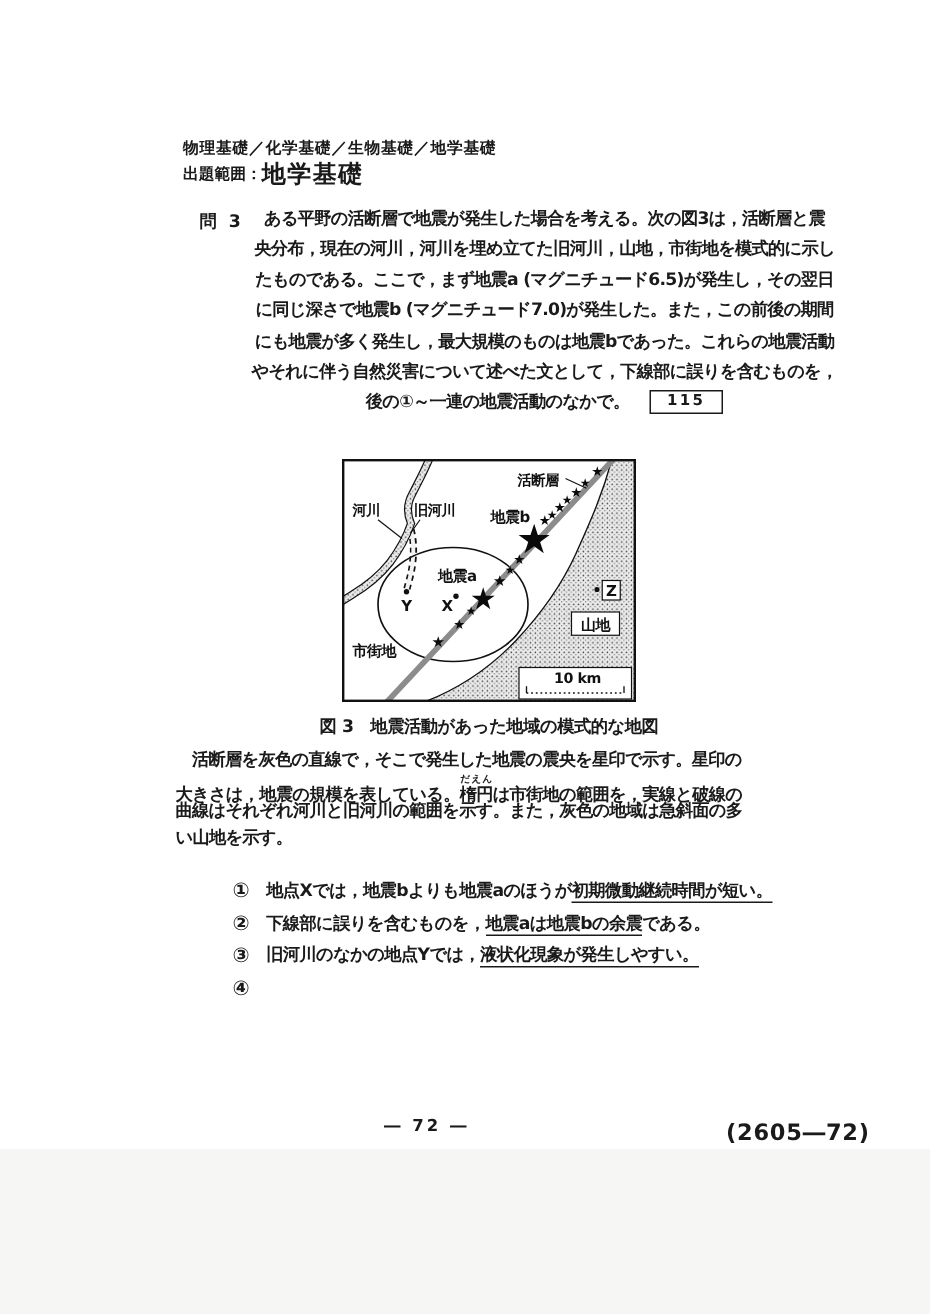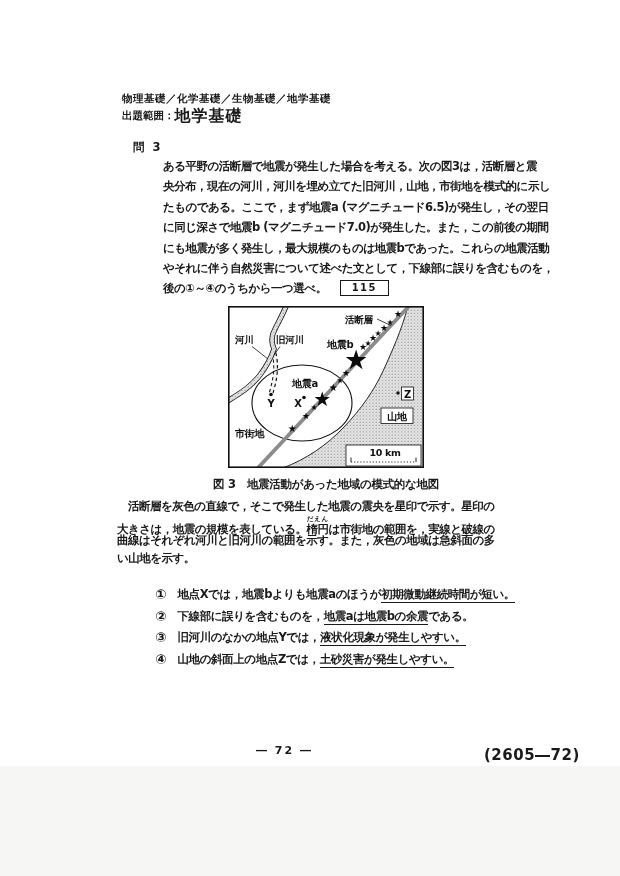--- a/index.html
+++ b/index.html
@@ -9,21 +9,21 @@
     font-family:"DejaVu Sans",sans-serif;overflow:hidden;
   }
   .abs{position:absolute;}
   
   .subjects{left:122px;top:92px;font-size:10.5px;font-weight:bold;letter-spacing:.5px;}
   .scope{left:122px;top:106px;font-weight:bold;}
   .scope .lbl{font-size:10.5px;vertical-align:2px;}
   .scope .val{font-size:16px;letter-spacing:1px;}
   
   .qlabel{left:133px;top:140px;font-size:11.5px;font-weight:600;letter-spacing:2px;white-space:nowrap;}
-  .qbody{left:163px;top:156px;width:400px;font-size:11.5px;font-weight:600;letter-spacing:-.5px;}
+  .qbody{left:163px;top:135px;width:400px;font-size:11.5px;font-weight:600;letter-spacing:-.5px;text-align:center;}
   .qbody .ln{height:20.4px;line-height:20.4px;white-space:nowrap;}
   .ansbox{
     display:inline-block;border:1.6px solid #1a1a1a;padding:0 11px;margin-left:13px;
     font-size:10px;line-height:14px;letter-spacing:1.5px;vertical-align:1px;font-weight:600;
   }
   
   .map{left:228px;top:306px;}
   .caption{left:126px;top:477px;width:400px;text-align:center;font-size:11.5px;font-weight:600;letter-spacing:-.3px;white-space:nowrap;}
   
   .desc{left:117px;top:498px;width:420px;font-size:11.5px;font-weight:600;letter-spacing:-.5px;}
@@ -54,21 +54,21 @@
 
   <div class="abs qlabel">問 3</div>
   <div class="abs qbody">
     <div class="ln">ある平野の活断層で地震が発生した場合を考える。次の図3は，活断層と震</div>
     <div class="ln">央分布，現在の河川，河川を埋め立てた旧河川，山地，市街地を模式的に示し</div>
     <div class="ln">たものである。ここで，まず地震a (マグニチュード6.5)が発生し，その翌日</div>
     <div class="ln">に同じ深さで地震b (マグニチュード7.0)が発生した。また，この前後の期間</div>
     <div class="ln">にも地震が多く発生し，最大規模のものは地震bであった。これらの地震活動</div>
     <div class="ln">やそれに伴う自然災害について述べた文として，下線部に誤りを含むものを，</div>
     <div class="ln">
-      <span>後の①～④のうちから一つ選べ。</span><span class="ansbox">115</span>
+      <span>後の①～一連の地震活動のなかで。</span><span class="ansbox">115</span>
     </div>
   </div>
 
   <svg class="abs map" width="196" height="162" viewBox="0 0 196 162">
     <defs>
       <pattern id="stip" width="3.2" height="3.2" patternUnits="userSpaceOnUse">
         <rect width="3.2" height="3.2" fill="#ececec"></rect>
         <circle cx="0.9" cy="0.9" r="0.55" fill="#3f3f3f"></circle>
         <circle cx="2.4" cy="2.4" r="0.42" fill="#666"></circle>
       </pattern>
@@ -163,20 +163,19 @@
     <div class="opt">
       <span class="num">②</span>
       <span><span>下線部に誤りを含むものを，</span><span class="ul">地震aは地震bの余震</span><span>である。</span></span>
     </div>
     <div class="opt">
       <span class="num">③</span>
       <span><span>旧河川のなかの地点Yでは，</span><span class="ul">液状化現象が発生しやすい。</span><span></span></span>
     </div>
     <div class="opt">
       <span class="num">④</span>
-      <span><span>山地の斜面上の地点Zでは，</span><span class="ul">土砂災害が発生しやすい。</span><span></span></span>
     </div>
   </div>
 
   <div class="abs pageno">― 72 ―</div>
   <div class="abs doccode">(2605―72)</div>
 
 </div>
 
 </body></html>

